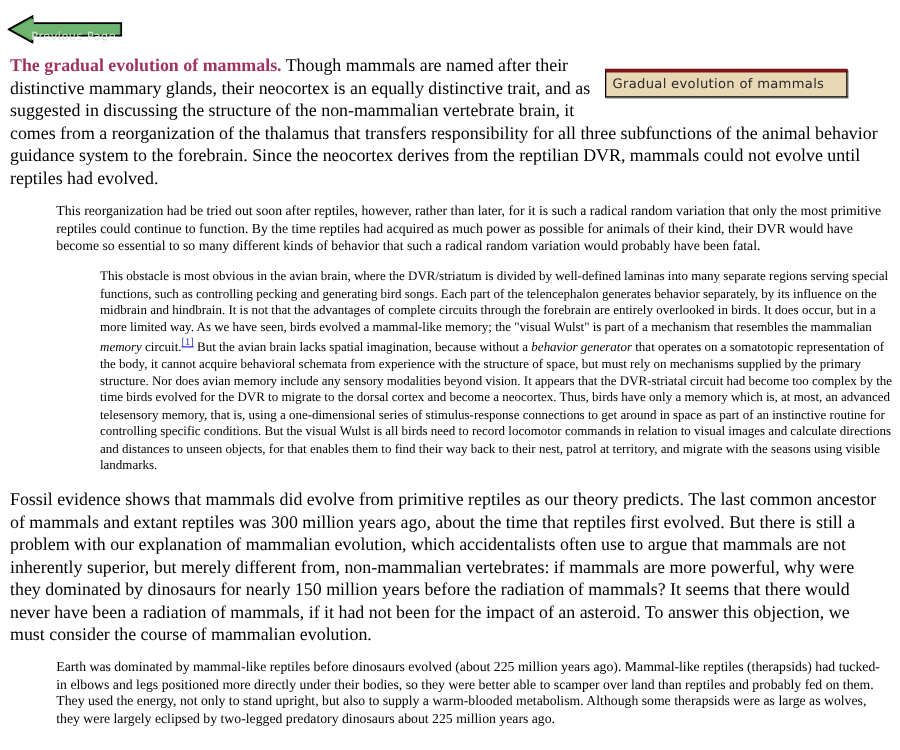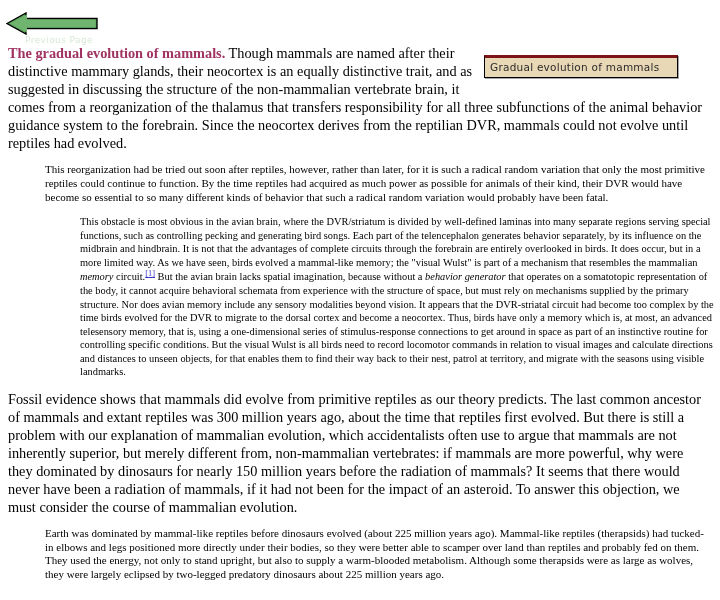--- a/index.html
+++ b/index.html
@@ -32,21 +32,21 @@
     height: 23px;
     cursor: pointer;
     display: block;
   }
   .prev-page-btn svg {
     display: block;
   }
   .prev-page-label {
     position: absolute;
     left: 24px;
-    top: 29px;
+    top: 19px;
     width: 70px;
     height: 22px;
     line-height: 22px;
     font-family: "DejaVu Sans", sans-serif;
     font-size: 9px;
     letter-spacing: 0.4px;
     color: #d8e8d8;
     text-align: center;
     pointer-events: none;
     white-space: nowrap;

